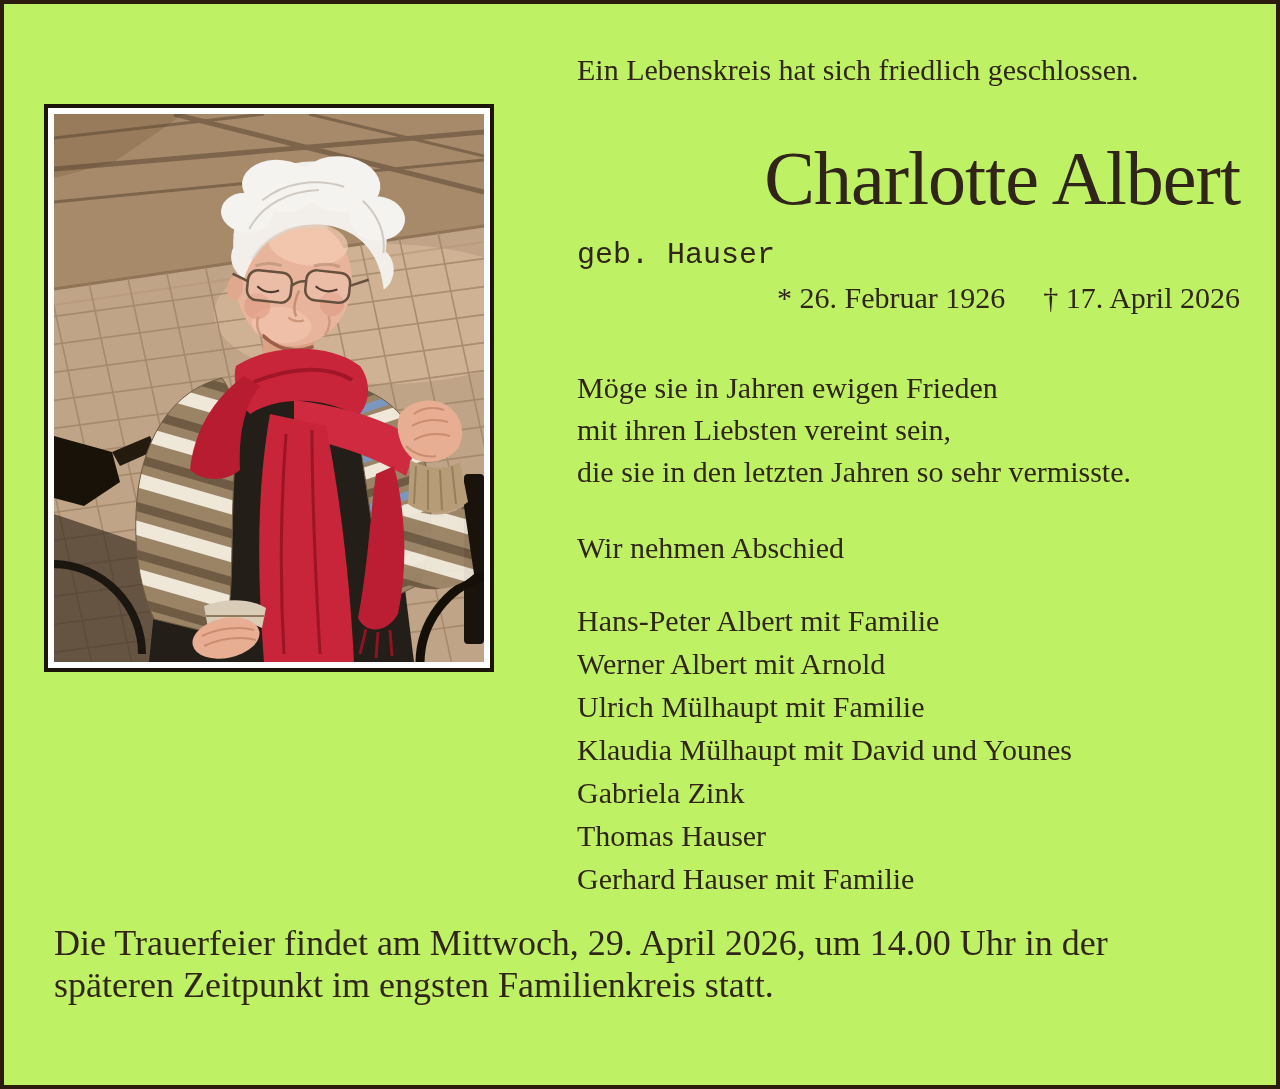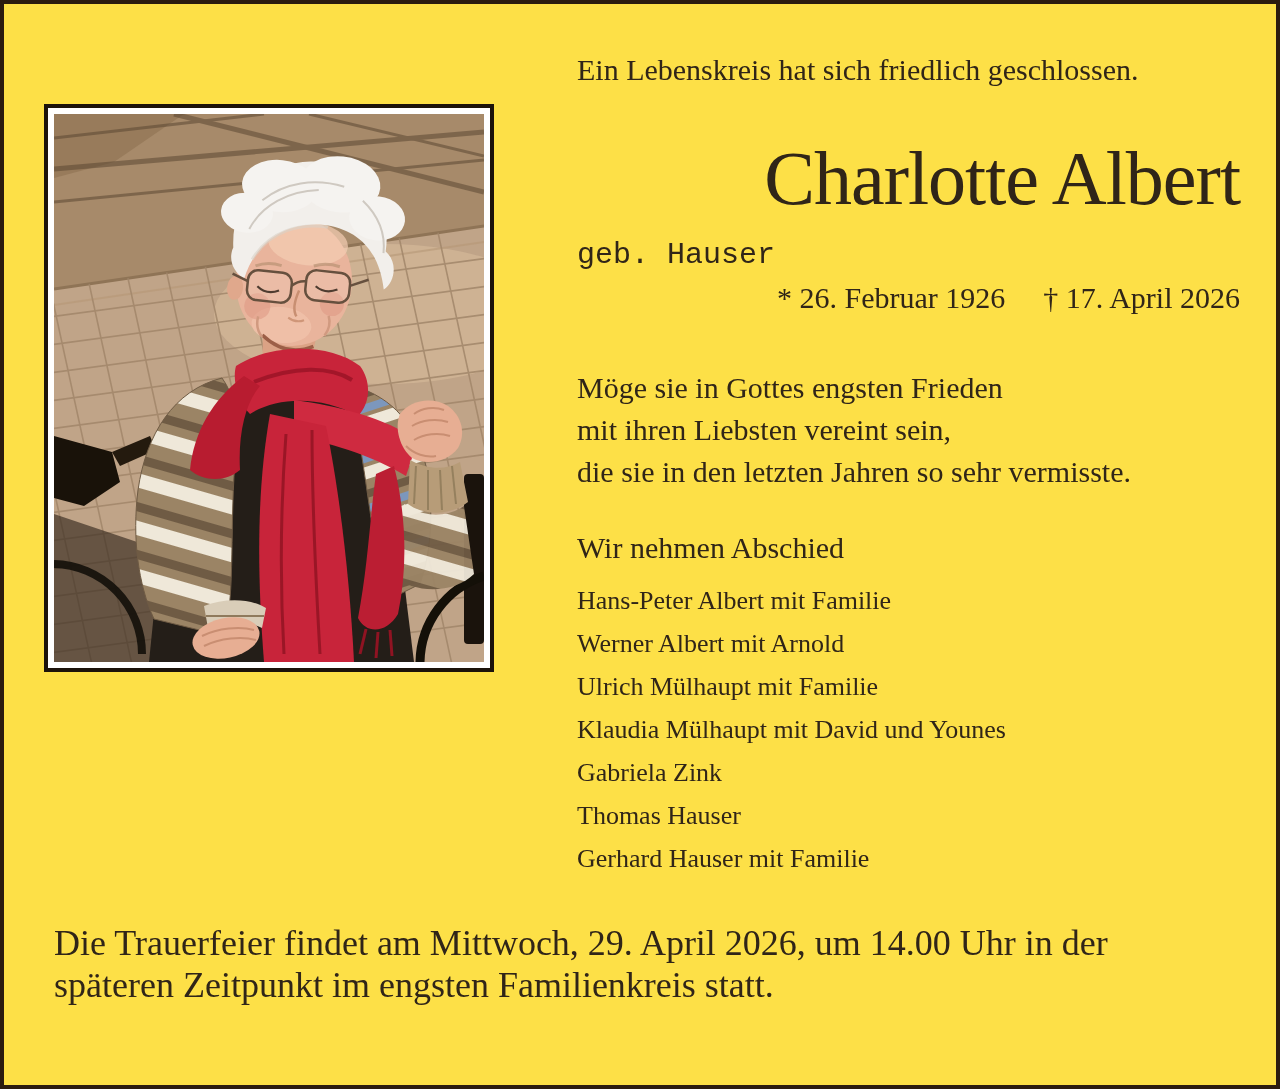--- a/index.html
+++ b/index.html
@@ -1,20 +1,20 @@
 <!DOCTYPE html>
 <html><head>
 <meta charset="utf-8">
 <style>
   html,body{margin:0;padding:0;background:#fff;}
   .page{
     position:relative;
     width:1280px;height:1089px;
     box-sizing:border-box;
-    background:#fde047;
+    background:#bef264;
     border:4px solid #2b1c0f;
     overflow:hidden;
     font-family:"Liberation Serif","DejaVu Serif",serif;
     color:#302518;
   }
   .photo-frame{
     position:absolute;left:40px;top:100px;
     width:450px;height:568px;
     box-sizing:border-box;
     border:4px solid #1c130a;
@@ -44,22 +44,22 @@
   .dates-gap{display:inline-block;width:38px;}
   .verse{
     position:absolute;left:0;top:363px;width:663px;
     font-size:30px;line-height:42px;white-space:nowrap;
   }
   .farewell{
     position:absolute;left:0;top:526px;width:663px;
     font-size:30px;line-height:36px;
   }
   .mourners{
-    position:absolute;left:0;top:575px;width:663px;
-    font-size:26px;line-height:43px;white-space:nowrap;
+    position:absolute;left:0;top:595px;width:663px;
+    font-size:30px;line-height:43px;white-space:nowrap;
   }
   .notice{
     position:absolute;left:50px;top:918px;width:1185px;
     font-size:36px;line-height:42px;white-space:nowrap;
   }
 </style>
 </head>
 <body>
 
 <div class="page">
@@ -232,21 +232,21 @@
       </g>
     </svg>
   </div>
 
   <div class="content">
     <div class="opening">Ein Lebenskreis hat sich friedlich geschlossen.</div>
     <h1 class="name">Charlotte Albert</h1>
     <div class="maiden">geb. Hauser</div>
     <div class="dates"><span>* 26. Februar 1926</span><span class="dates-gap"></span><span>† 17. April 2026</span></div>
     <div class="verse">
-      <div>Möge sie in Gottes engsten Frieden</div>
+      <div>Möge sie in Jahren ewigen Frieden</div>
       <div>mit ihren Liebsten vereint sein,</div>
       <div>die sie in den letzten Jahren so sehr vermisste.</div>
     </div>
     <div class="farewell">Wir nehmen Abschied</div>
     <div class="mourners">
       <div>Hans-Peter Albert mit Familie</div>
       <div>Werner Albert mit Arnold</div>
       <div>Ulrich Mülhaupt mit Familie</div>
       <div>Klaudia Mülhaupt mit David und Younes</div>
       <div>Gabriela Zink</div>

